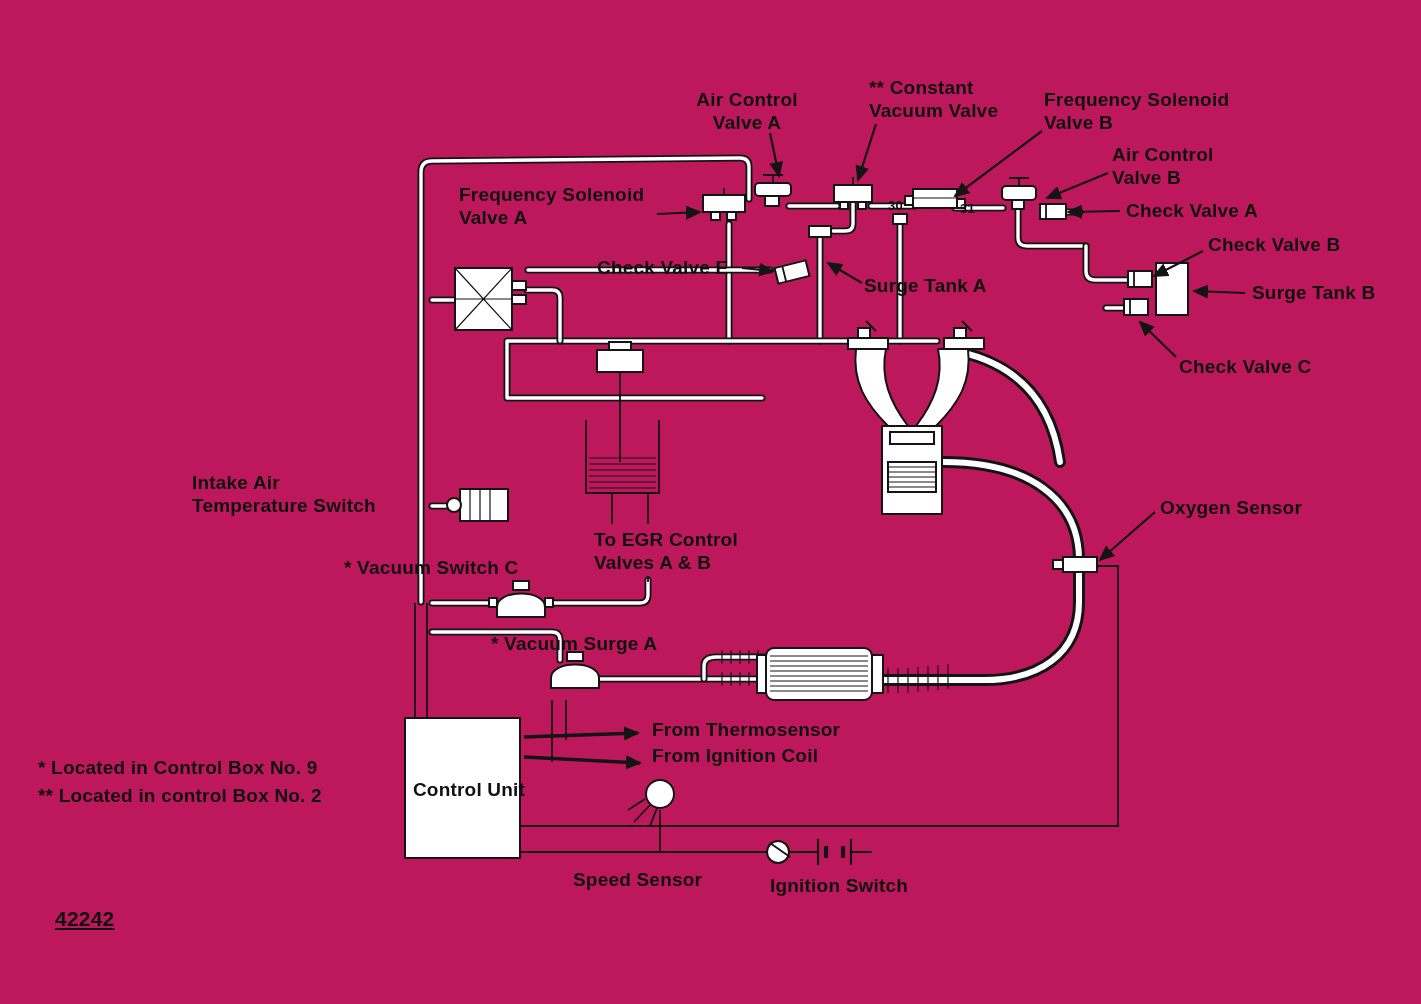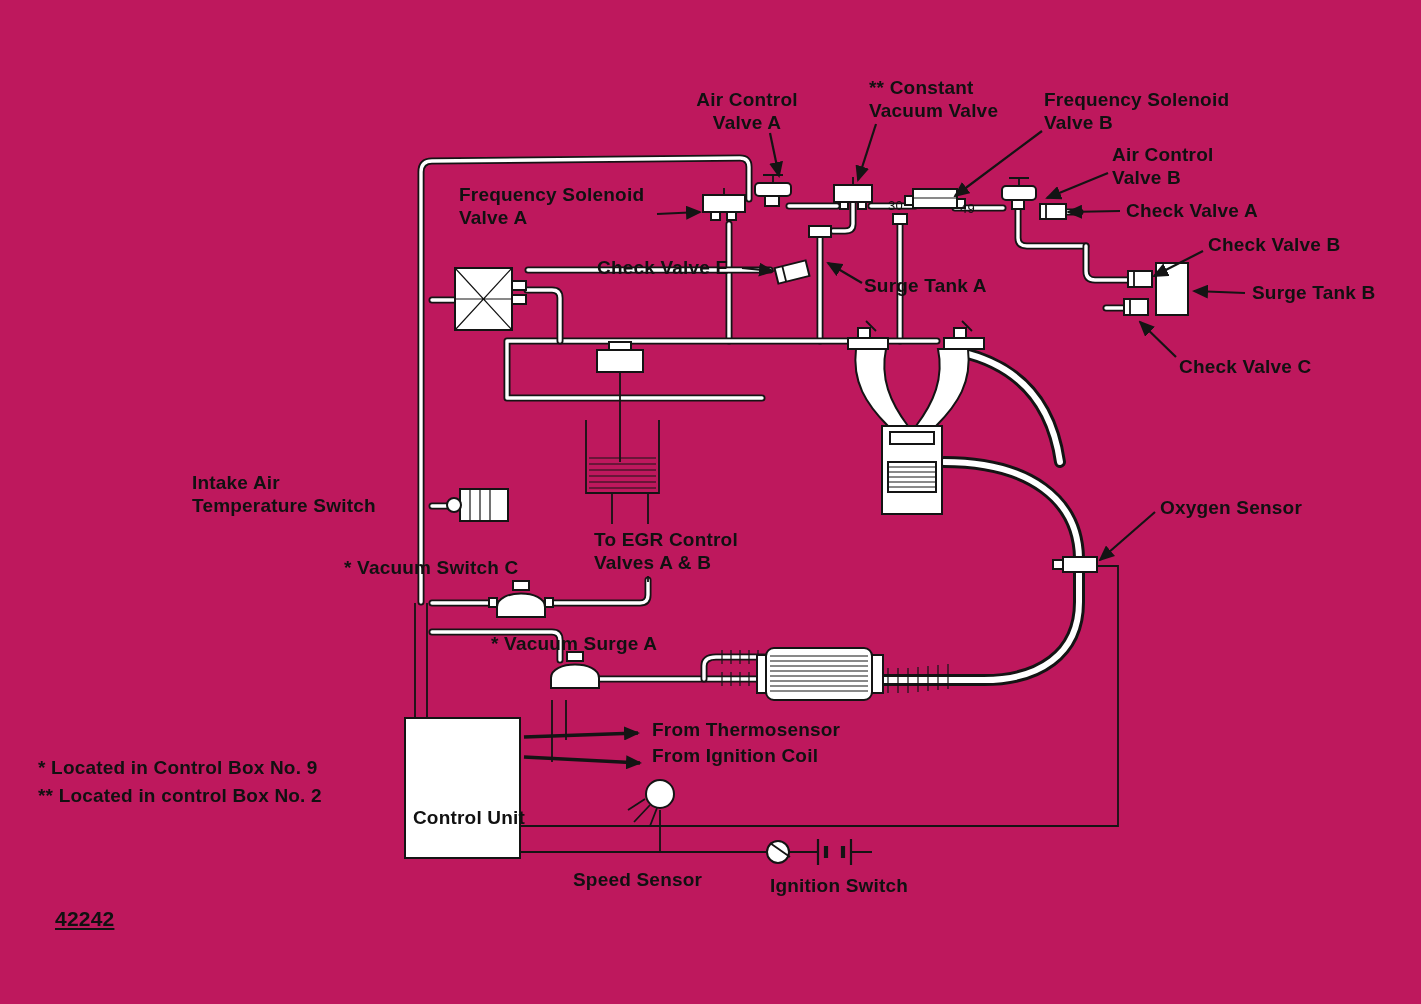--- a/index.html
+++ b/index.html
@@ -2,21 +2,21 @@
 <html><head>
 <meta charset="utf-8">
 <style>
   html,body{margin:0;padding:0;background:#fff;}
   .stage{position:relative;width:1421px;height:1004px;background:#be185d;overflow:hidden;
          font-family:"Liberation Sans",sans-serif;color:#111;}
   .art{position:absolute;left:0;top:0;width:1421px;height:1004px;}
   .lbl{position:absolute;font-size:19px;font-weight:600;line-height:1.22;
        white-space:pre-line;letter-spacing:.2px;color:#111;}
   .lbl.center{text-align:center;}
-  .lbl.small{font-size:13px;font-weight:400;}
+  .lbl.small{font-size:13px;font-weight:700;}
   .lbl.fig{font-size:21px;text-decoration:underline;}
   
   .pipe-o{fill:none;stroke:#141414;stroke-width:7;stroke-linecap:round;stroke-linejoin:round;}
   .pipe-i{fill:none;stroke:#ffffff;stroke-width:3.4;stroke-linecap:round;stroke-linejoin:round;}
   .hose-o{fill:none;stroke:#141414;stroke-width:12;stroke-linecap:round;stroke-linejoin:round;}
   .hose-i{fill:none;stroke:#ffffff;stroke-width:6;stroke-linecap:round;stroke-linejoin:round;}
   .thin{fill:none;stroke:#141414;stroke-width:1.8;}
   .fine{fill:none;stroke:#141414;stroke-width:1.2;}
   .part{fill:#fff;stroke:#141414;stroke-width:2;}
   .arrow{fill:none;stroke:#141414;stroke-width:2.2;marker-end:url(#ah);}
@@ -296,29 +296,29 @@
   <div class="lbl" style="left:344px;top:556px">* Vacuum Switch C</div>
 
   <div class="lbl" style="left:491px;top:632px">* Vacuum Surge A</div>
 
   <div class="lbl" style="left:1160px;top:496px">Oxygen Sensor</div>
 
   <div class="lbl" style="left:652px;top:718px">From Thermosensor</div>
 
   <div class="lbl" style="left:652px;top:744px">From Ignition Coil</div>
 
-  <div class="lbl center" style="left:405px;top:806px;width:128px">Control Unit</div>
+  <div class="lbl center" style="left:405px;top:778px;width:128px">Control Unit</div>
 
   <div class="lbl" style="left:38px;top:756px">* Located in Control Box No. 9</div>
 
   <div class="lbl" style="left:38px;top:784px">** Located in control Box No. 2</div>
 
   <div class="lbl" style="left:573px;top:868px">Speed Sensor</div>
 
   <div class="lbl" style="left:770px;top:874px">Ignition Switch</div>
 
   <div class="lbl small" style="left:888px;top:198px">30</div>
 
-  <div class="lbl small" style="left:960px;top:201px">49</div>
+  <div class="lbl small" style="left:960px;top:201px">31</div>
 
   <div class="lbl fig" style="left:55px;top:906px">42242</div>
 
 </div>
 
 </body></html>

